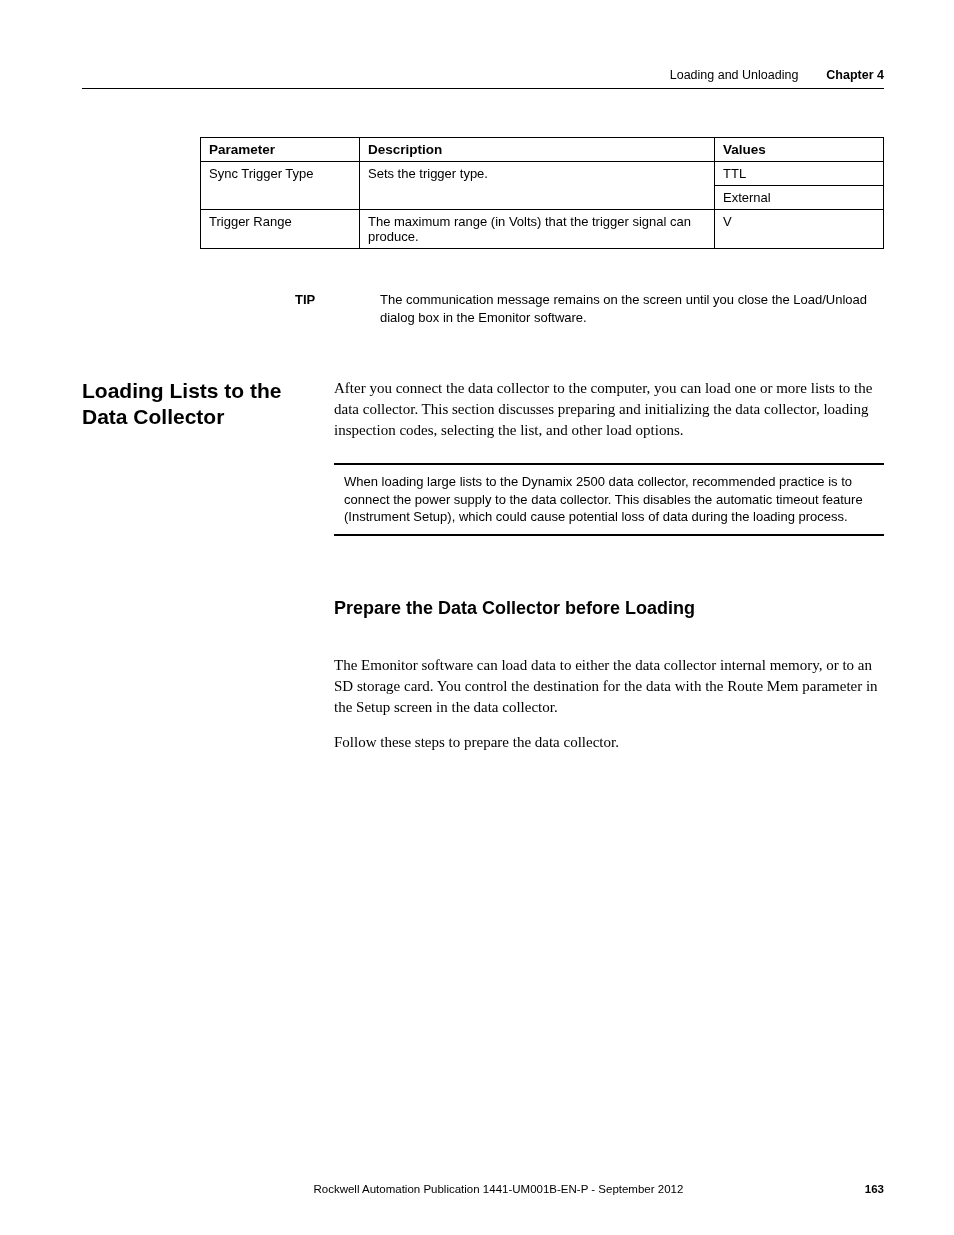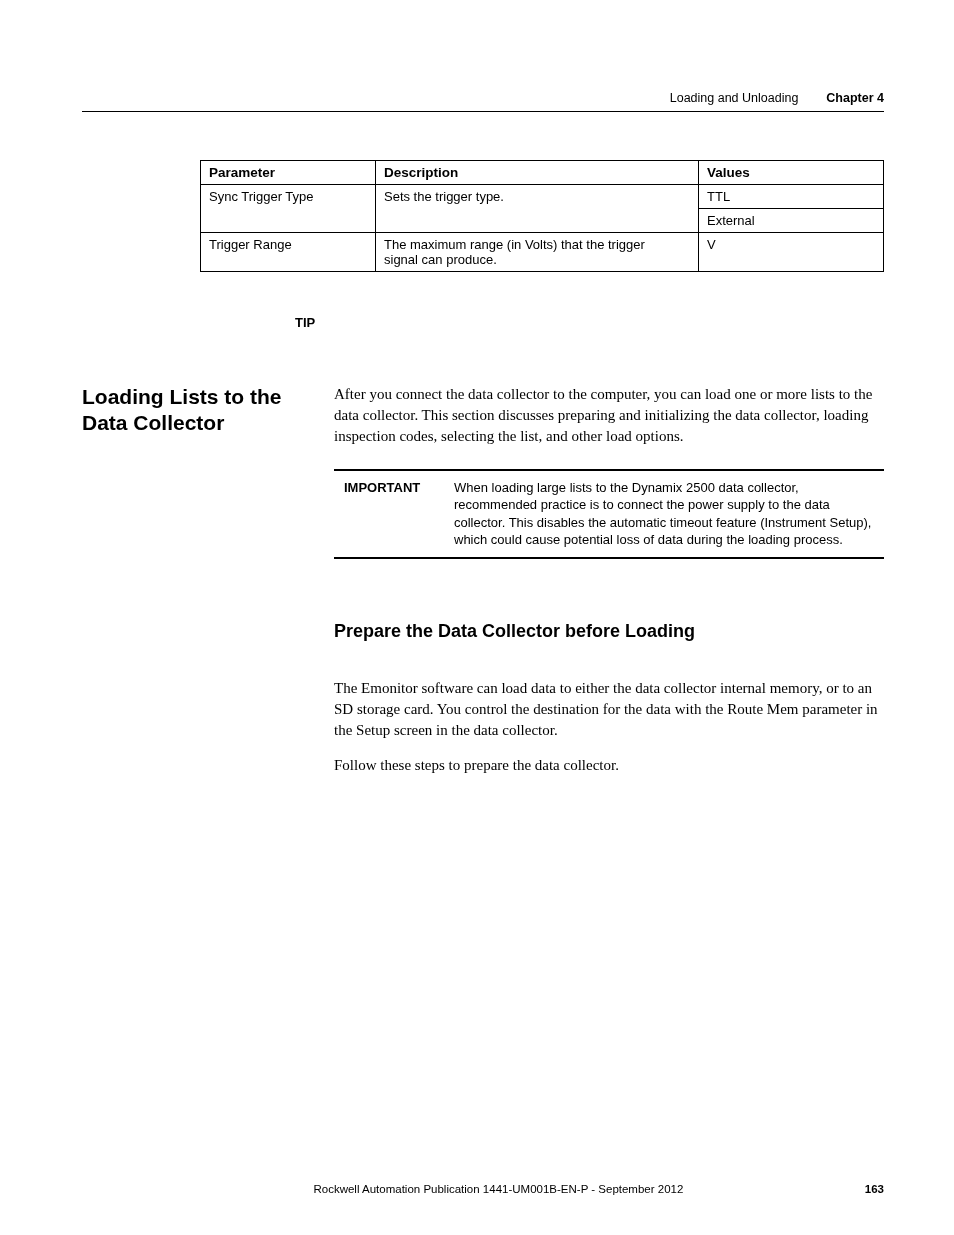--- a/index.html
+++ b/index.html
@@ -9,21 +9,20 @@
     color: #000;
     background: #fff;
     width: 954px;
     height: 1235px;
     position: relative;
     box-sizing: border-box;
   }
   .page {
     padding: 68px 70px 0 82px;
     box-sizing: border-box;
-    margin-top: 23px;
   }
   .running-header {
     display: flex;
     justify-content: flex-end;
     align-items: baseline;
     font-family: Arial, Helvetica, sans-serif;
     font-size: 12.5px;
     margin-bottom: 6px;
   }
   .running-header .section-title { margin-right: 28px; }
@@ -46,21 +45,21 @@
   table.settings {
     border-collapse: collapse;
     width: 100%;
     font-family: Arial, Helvetica, sans-serif;
     font-size: 13px;
   }
   table.settings th, table.settings td {
     border: 1px solid #000;
     text-align: left;
     vertical-align: top;
-    padding: 4px 16px 4px 8px;
+    padding: 4px 0 4px 8px;
   }
   table.settings th {
     font-weight: bold;
     font-size: 13.5px;
   }
   table.settings .col-param { width: 150px; }
   table.settings .col-desc  { width: auto; }
   table.settings .col-vals  { width: 160px; }
 
   .tip-block {
@@ -186,29 +185,29 @@
         <tr>
           <td>Trigger Range</td>
           <td>The maximum range (in Volts) that the trigger signal can produce.</td>
           <td>V</td>
         </tr>
       </tbody>
     </table>
 
     <div class="tip-block">
       <div class="tip-label">TIP</div>
+      <div class="tip-text">The communication message remains on the screen until you close the Load/Unload dialog box in the Emonitor software.</div>
     </div>
 
     <div class="two-col">
       <div class="side-heading">Loading Lists to the Data Collector</div>
       <div class="body-text">
         <p>After you connect the data collector to the computer, you can load one or more lists to the data collector. This section discusses preparing and initializing the data collector, loading inspection codes, selecting the list, and other load options.</p>
 
         <div class="important-box">
-          <div class="important-label">IMPORTANT</div>
           <div class="important-text">When loading large lists to the Dynamix 2500 data collector, recommended practice is to connect the power supply to the data collector. This disables the automatic timeout feature (Instrument Setup), which could cause potential loss of data during the loading process.</div>
         </div>
 
         <h2 class="subhead">Prepare the Data Collector before Loading</h2>
 
         <p>The Emonitor software can load data to either the data collector internal memory, or to an SD storage card. You control the destination for the data with the Route Mem parameter in the Setup screen in the data collector.</p>
         <p>Follow these steps to prepare the data collector.</p>
 
       </div>
     </div>

